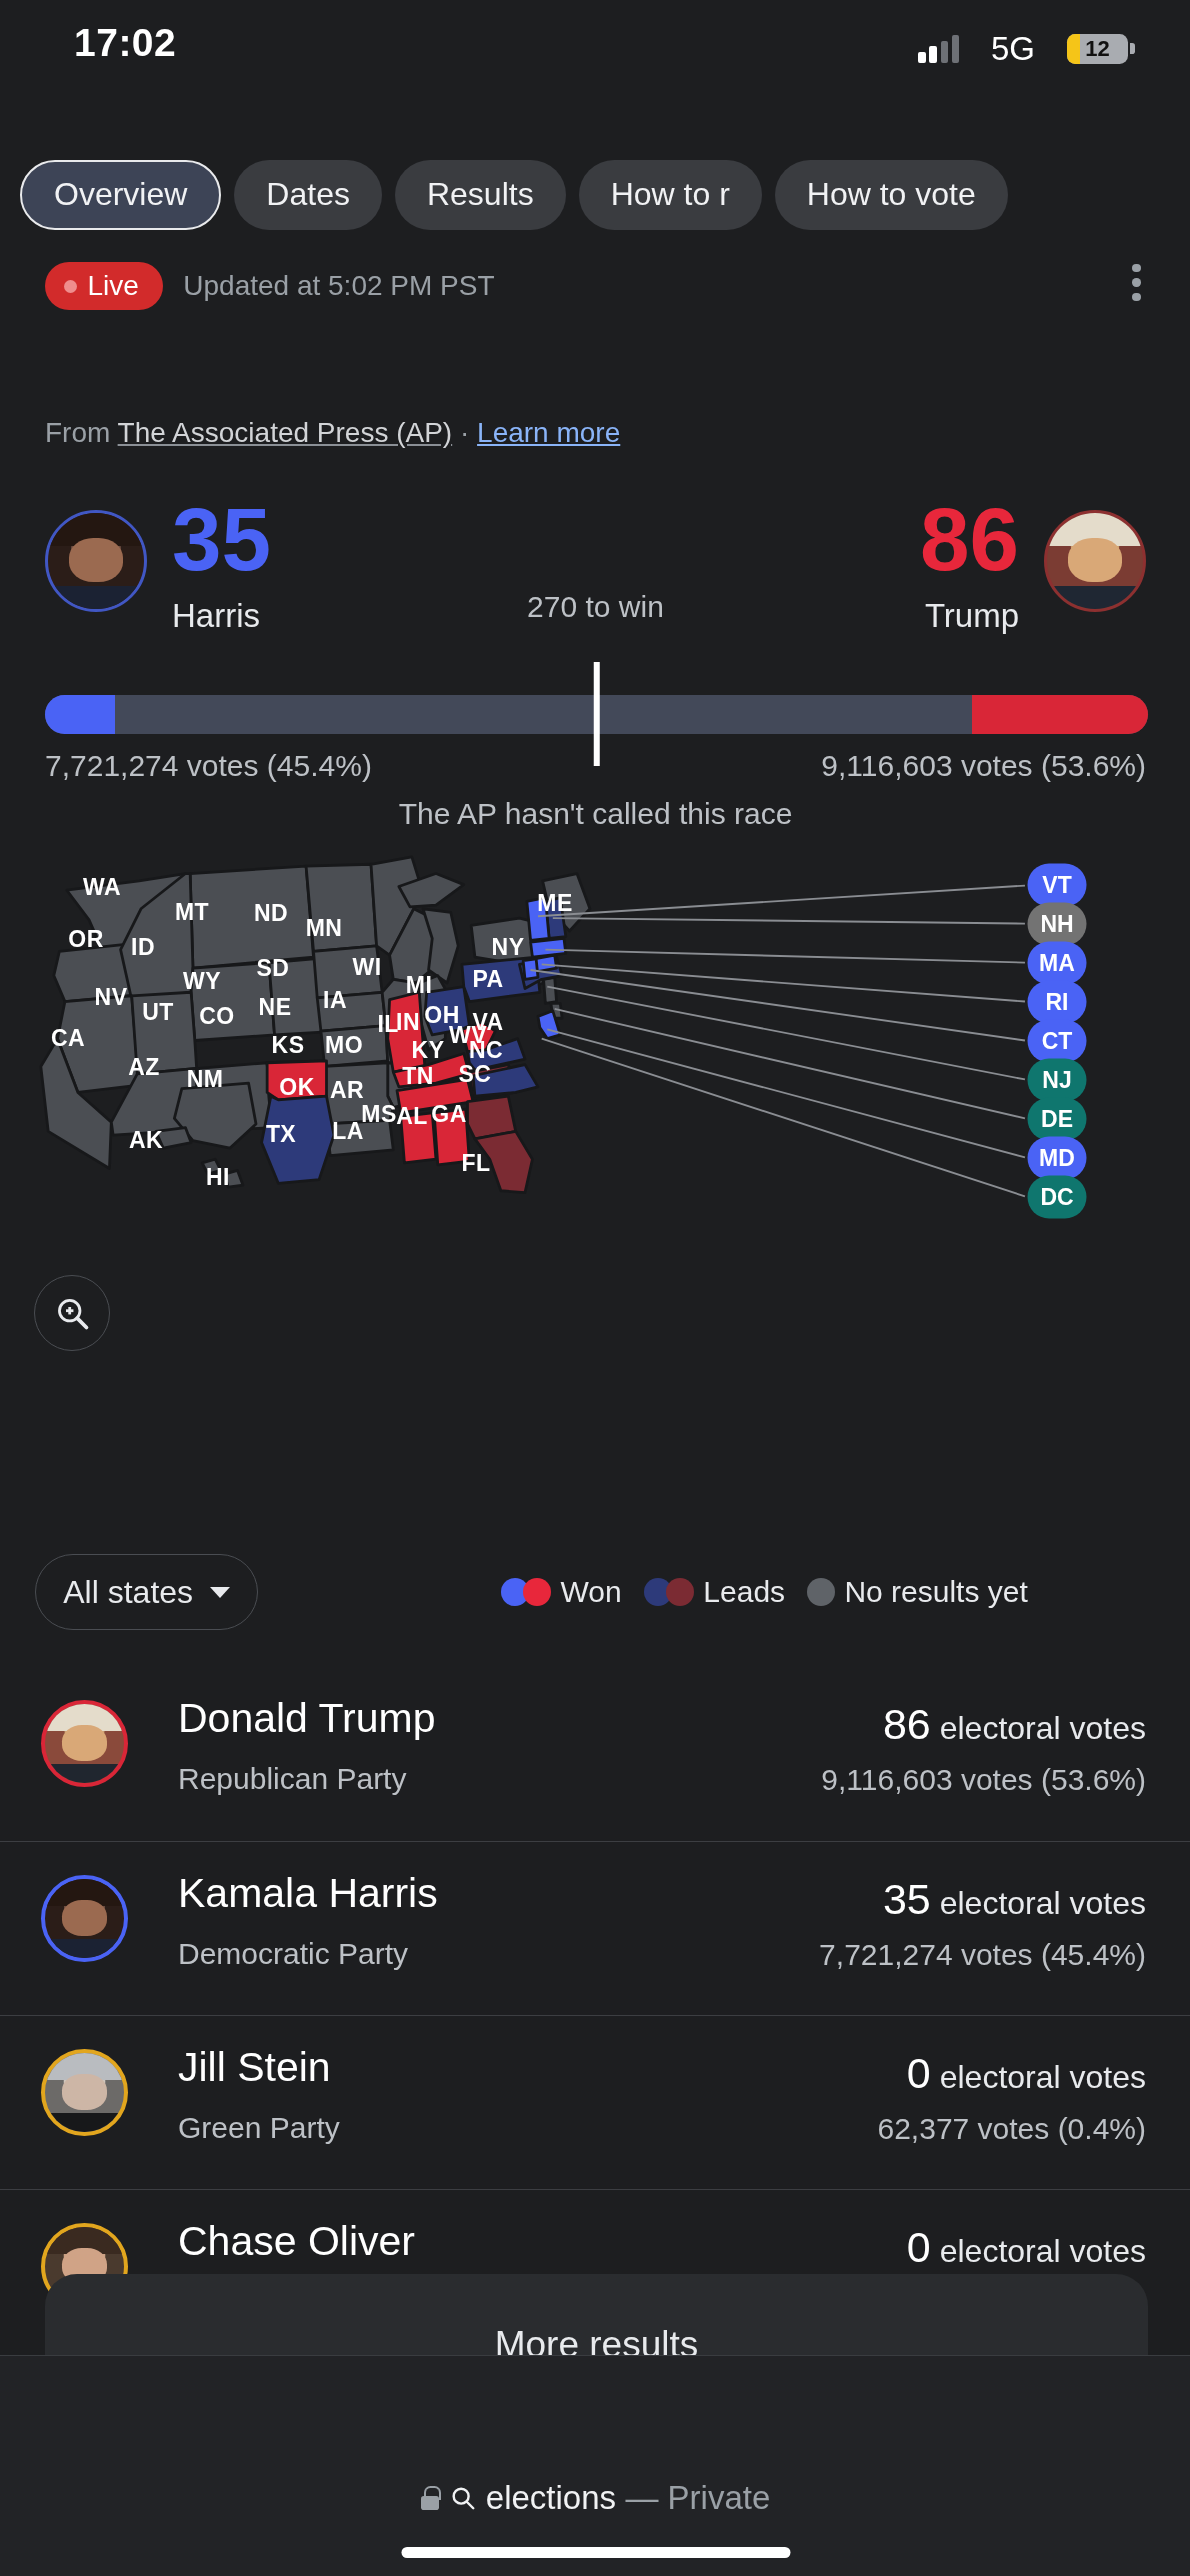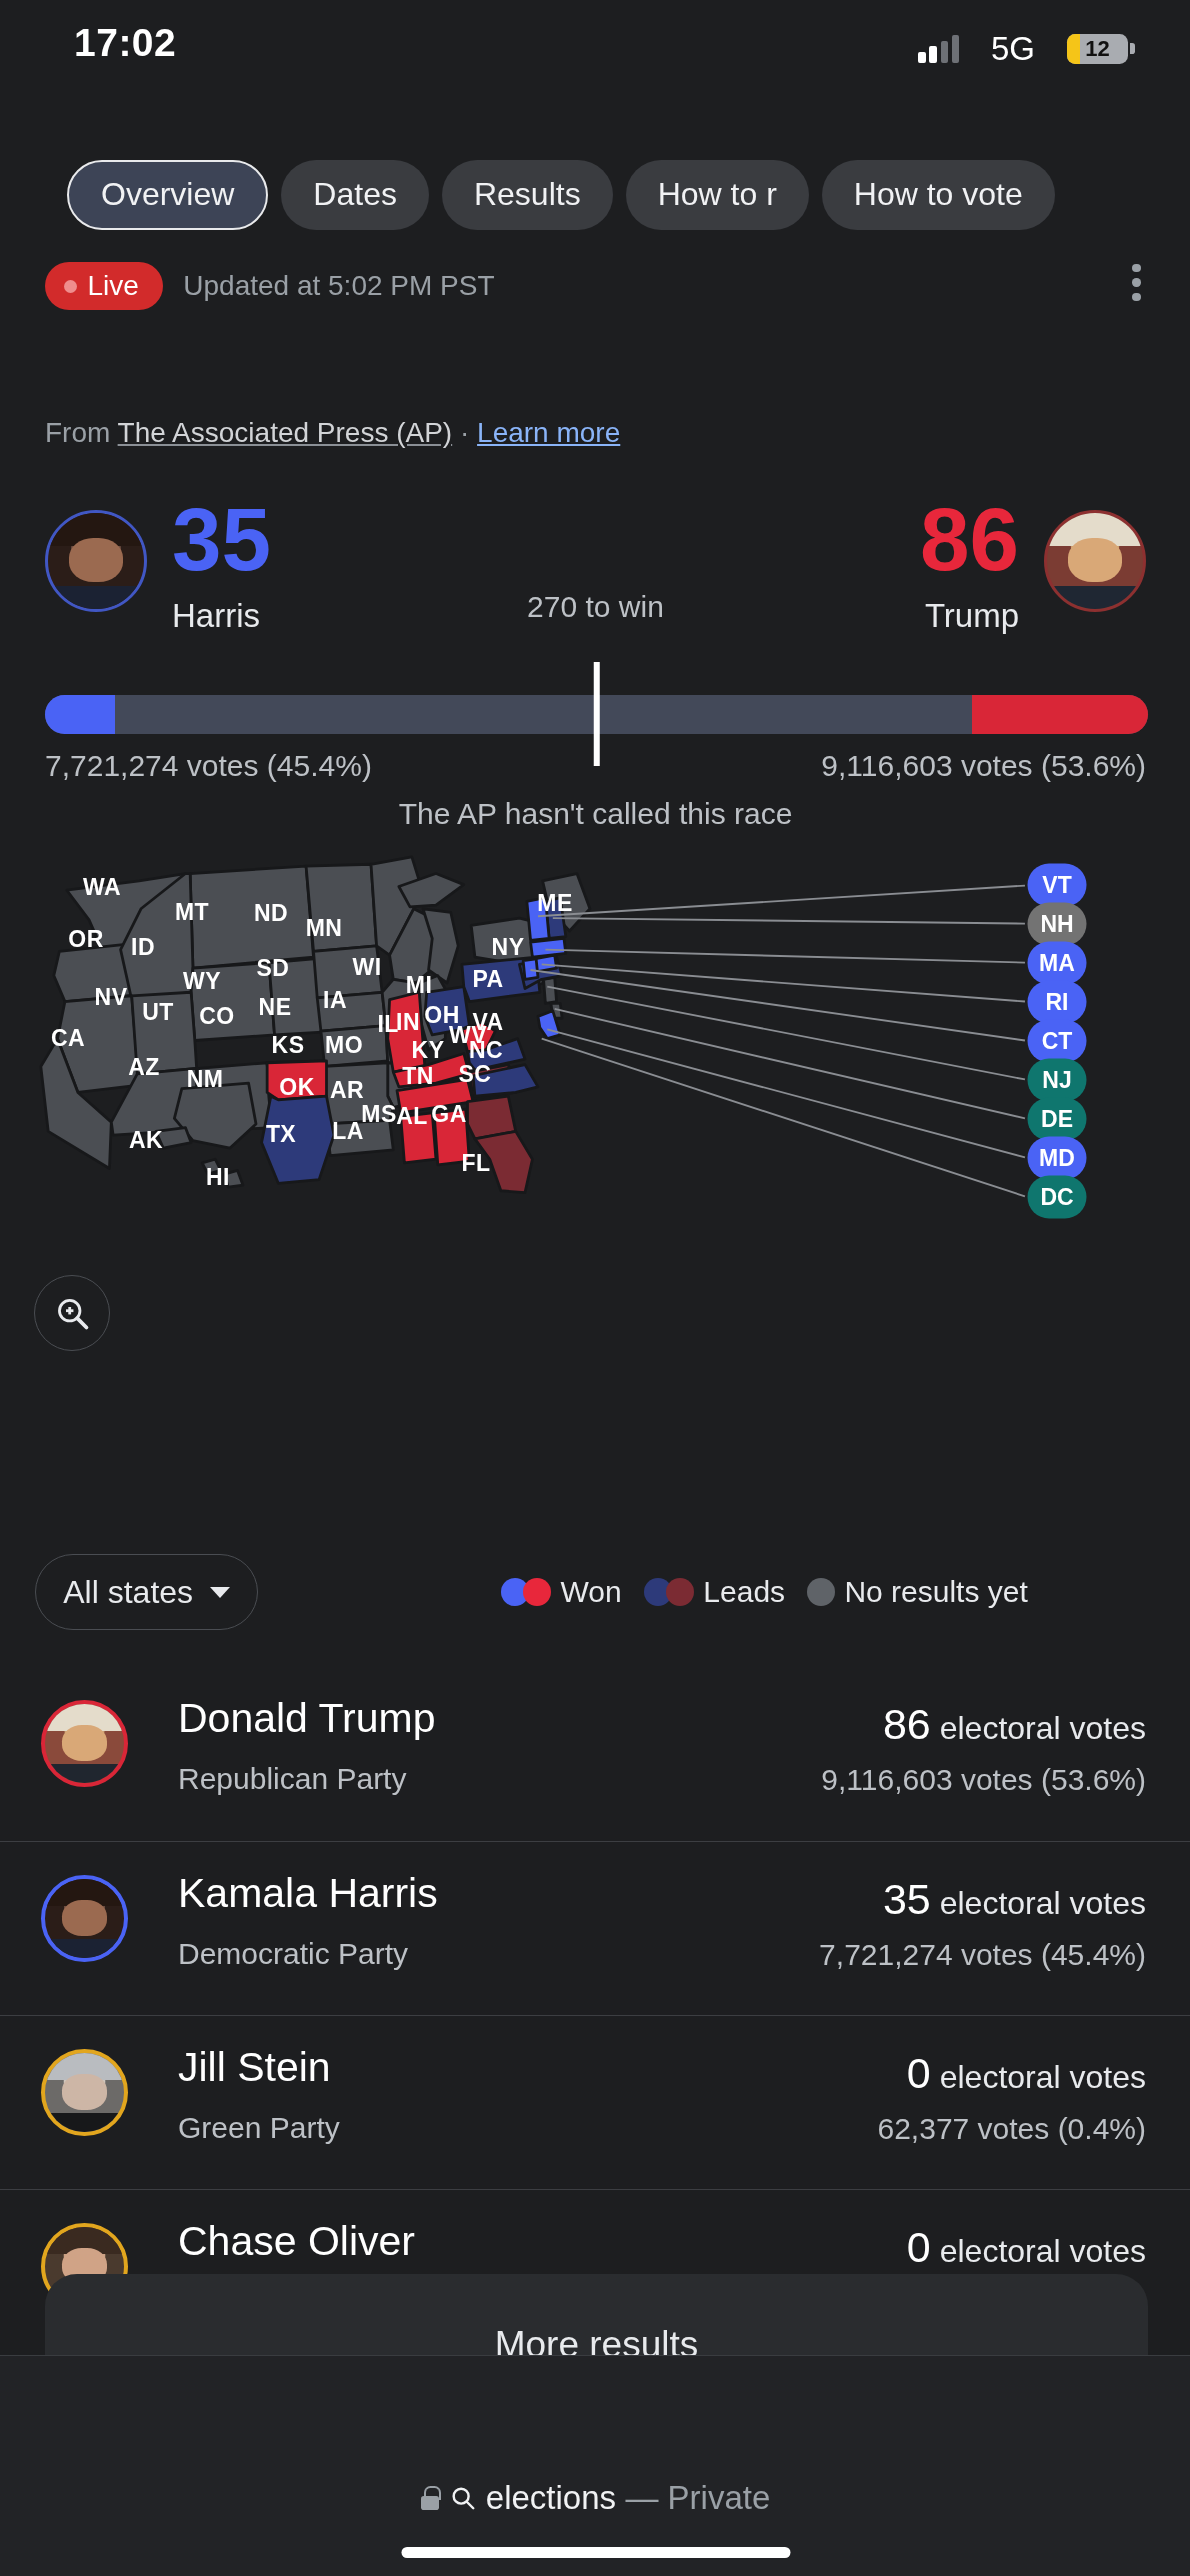--- a/index.html
+++ b/index.html
@@ -27,21 +27,21 @@
   .sig i:nth-child(4){ height: 28px; background:#6e7176; }
   .net { color:#fff; font-size: 33px; font-weight: 500; }
   .batt { position: relative; width: 61px; height: 30px; border-radius: 8.3px; background:#a9acb1; display:flex; align-items:center; }
   .batt .fill { position:absolute; left:0; top:0; bottom:0; width: 13px; background:#f5c518; border-radius: 8.3px 0 0 8.3px; }
   .batt .num { position: relative; z-index:2; width:100%; text-align:center; color:#111; font-size:22px; font-weight:700; }
   .batt:after { content:""; position:absolute; right:-6.5px; top:9.3px; width:4.6px; height:11px; border-radius:0 2.8px 2.8px 0; background:#a9acb1; }
 
   
   .chips {
     position: absolute; top: 139px; left: 0; width: 1191px; height: 111px;
-    display: flex; align-items: center; gap: 13px; padding-left: 67px; overflow: hidden;
+    display: flex; align-items: center; gap: 13px; padding-left: 20px; overflow: hidden;
   }
   .chip {
     flex: none; height: 70px; padding: 0 32px; border-radius: 35px;
     background: #3a3c40; color: #f1f2f4; font-size: 32px;
     display: flex; align-items: center; justify-content: center; white-space: nowrap;
   }
   .chip.active { background: #3d4456; border: 2.8px solid #e9eaec; }
 
   
   .liverow { position:absolute; top: 258px; left: 45px; width: 1103px; height: 56px; display:flex; align-items:center; }

